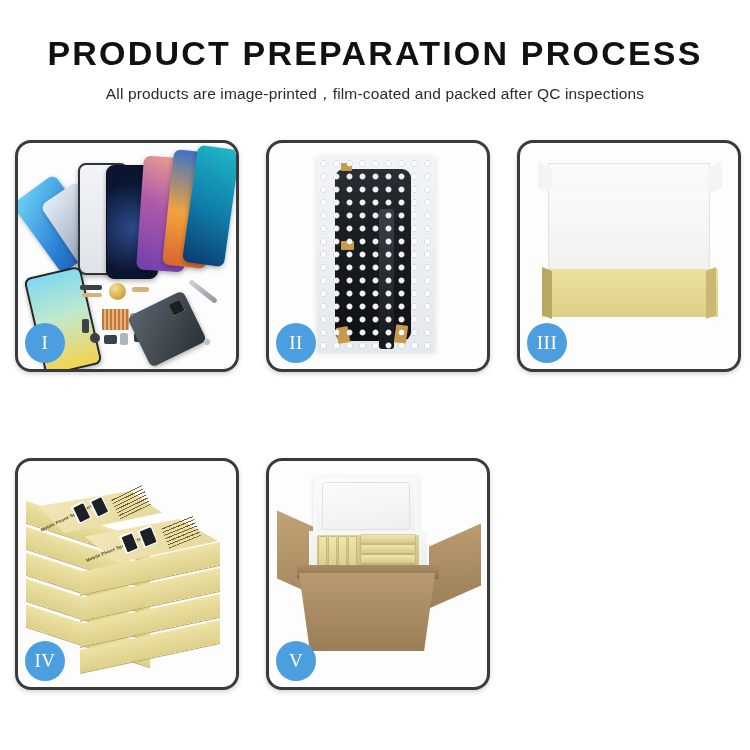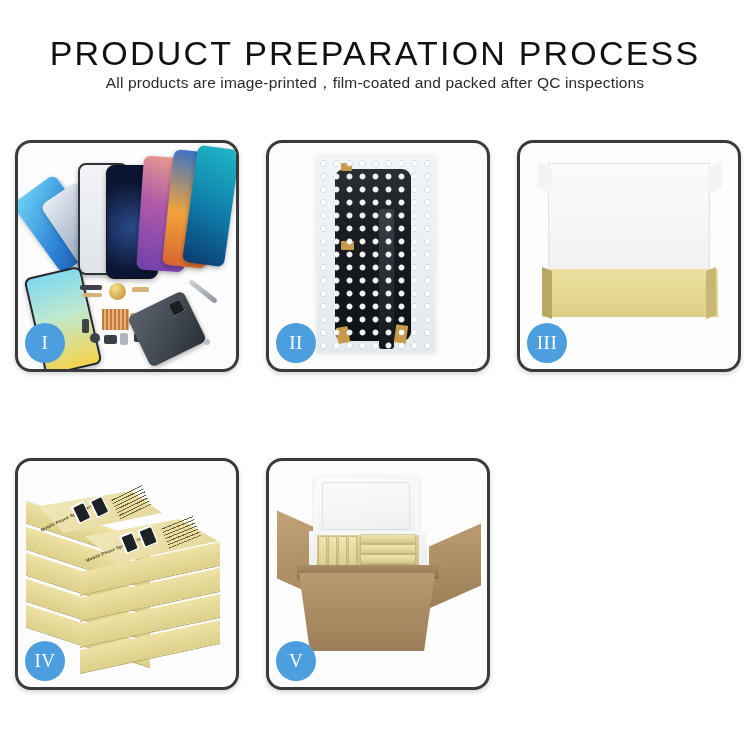--- a/index.html
+++ b/index.html
@@ -3,25 +3,25 @@
 <meta charset="utf-8">
 <style>
   html,body{margin:0;padding:0;}
   body{
     width:750px;height:750px;background:#ffffff;
     font-family:"Liberation Sans","DejaVu Sans",sans-serif;
     overflow:hidden;position:relative;
   }
   .header{text-align:center;padding-top:36px;}
   .title{
-    font-size:34px;font-weight:400;letter-spacing:2.2px;
+    font-size:34px;font-weight:700;letter-spacing:2.2px;
     color:#111;line-height:1.05;white-space:nowrap;
   }
   .subtitle{
-    font-size:15.5px;color:#2a2a2a;margin-top:1px;letter-spacing:.15px;
+    font-size:15.5px;color:#2a2a2a;margin-top:12px;letter-spacing:.15px;
     font-weight:400;white-space:nowrap;
   }
   .grid{
     position:absolute;left:0;top:140px;width:750px;
     display:grid;grid-template-columns:repeat(3,218px);
     justify-content:center;column-gap:33px;row-gap:86px;
   }
   .panel{
     position:relative;width:218px;height:226px;
     border:3px solid #3a3a3a;border-radius:16px;

